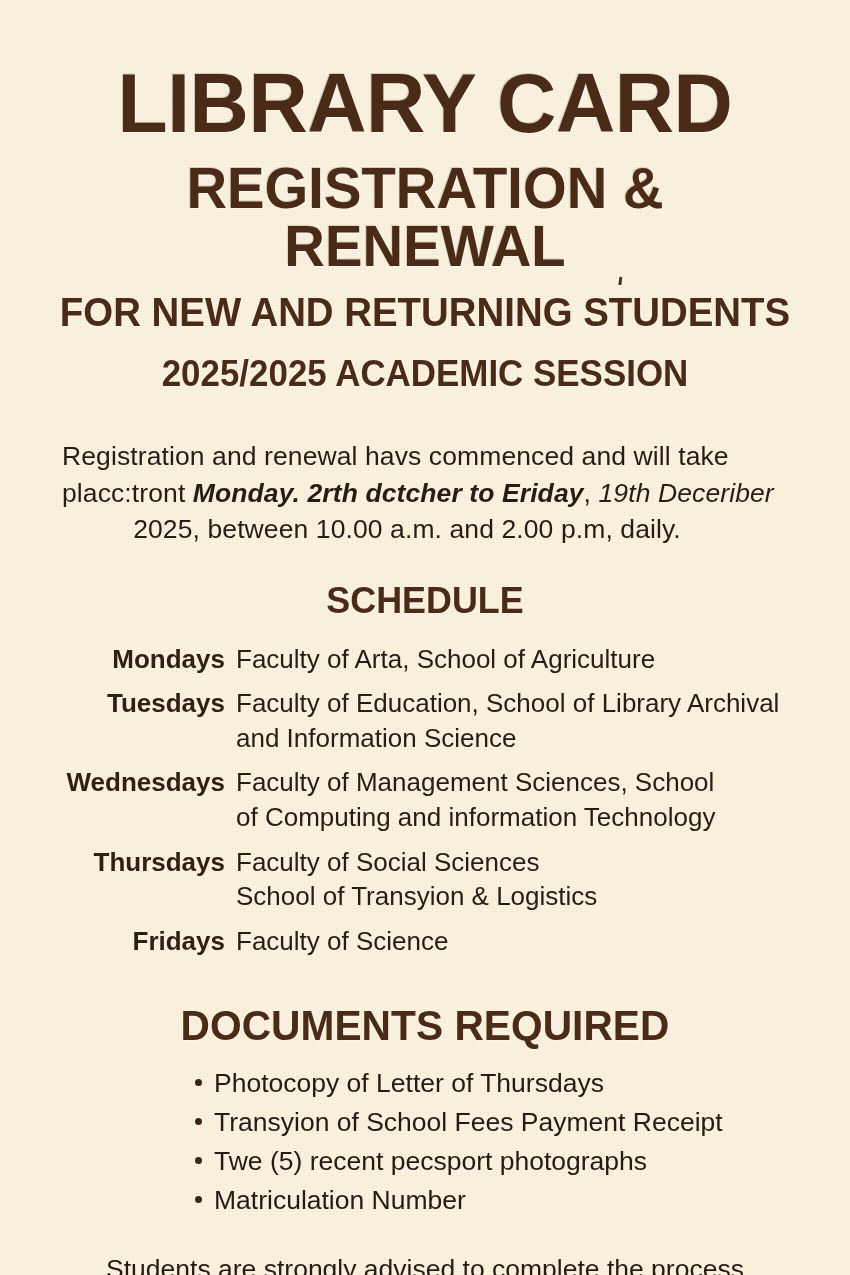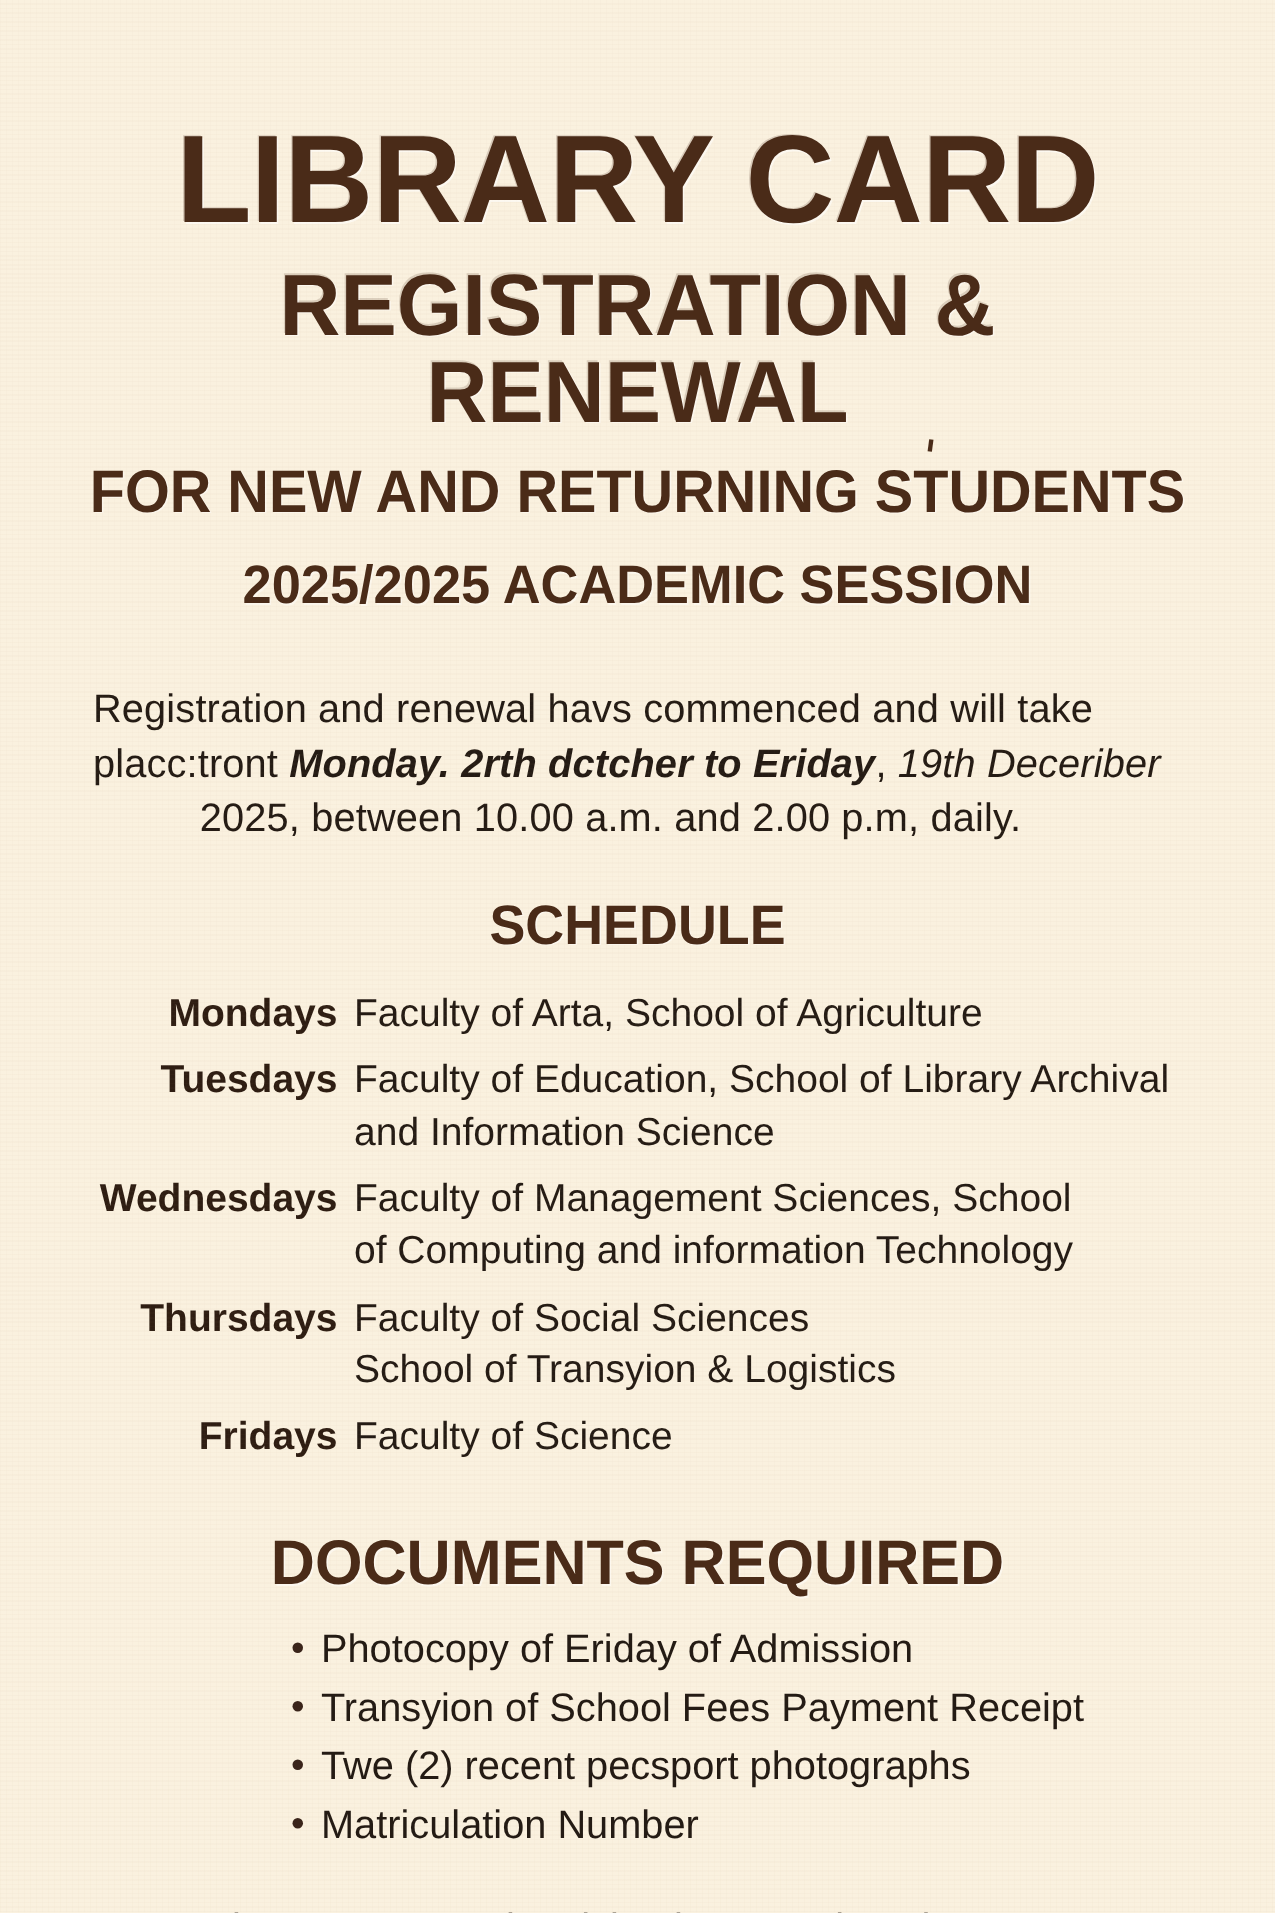--- a/index.html
+++ b/index.html
@@ -25,21 +25,21 @@
       repeating-linear-gradient(0deg, rgba(180,150,110,.035) 0 1px, rgba(0,0,0,0) 1px 3px),
       repeating-linear-gradient(90deg, rgba(180,150,110,.028) 0 1px, rgba(0,0,0,0) 1px 4px);
     opacity: .9;
   }
 
   .poster {
     position: relative;
     width: 850px;
     height: 1275px;
     box-sizing: border-box;
-    padding: 16px 30px;
+    padding: 0 30px;
   }
 
   
   .head-block { text-align: center; }
 
   .title-main {
     font-family: "Liberation Sans Narrow", "Liberation Sans", sans-serif;
     font-weight: 700;
     font-size: 83px;
     line-height: 1.0;
@@ -260,29 +260,29 @@
         </td>
       </tr>
     </tbody>
   </table>
 
   <h2 class="section-head documents">DOCUMENTS REQUIRED</h2>
 
   <ul class="docs-list">
     <li>
       <span class="bullet-dot"></span>
-      <span>Photocopy of Eriday of Admission</span>
+      <span>Photocopy of Letter of Thursdays</span>
     </li>
     <li>
       <span class="bullet-dot"></span>
       <span>Transyion of School Fees Payment Receipt</span>
     </li>
     <li>
       <span class="bullet-dot"></span>
-      <span>Twe (2) recent pecsport photographs</span>
+      <span>Twe (5) recent pecsport photographs</span>
     </li>
     <li>
       <span class="bullet-dot"></span>
       <span>Matriculation Number</span>
     </li>
   </ul>
 
   <p class="footer-note">
     <span class="fn-line">Students are strongly advised to complete the process</span>
 

